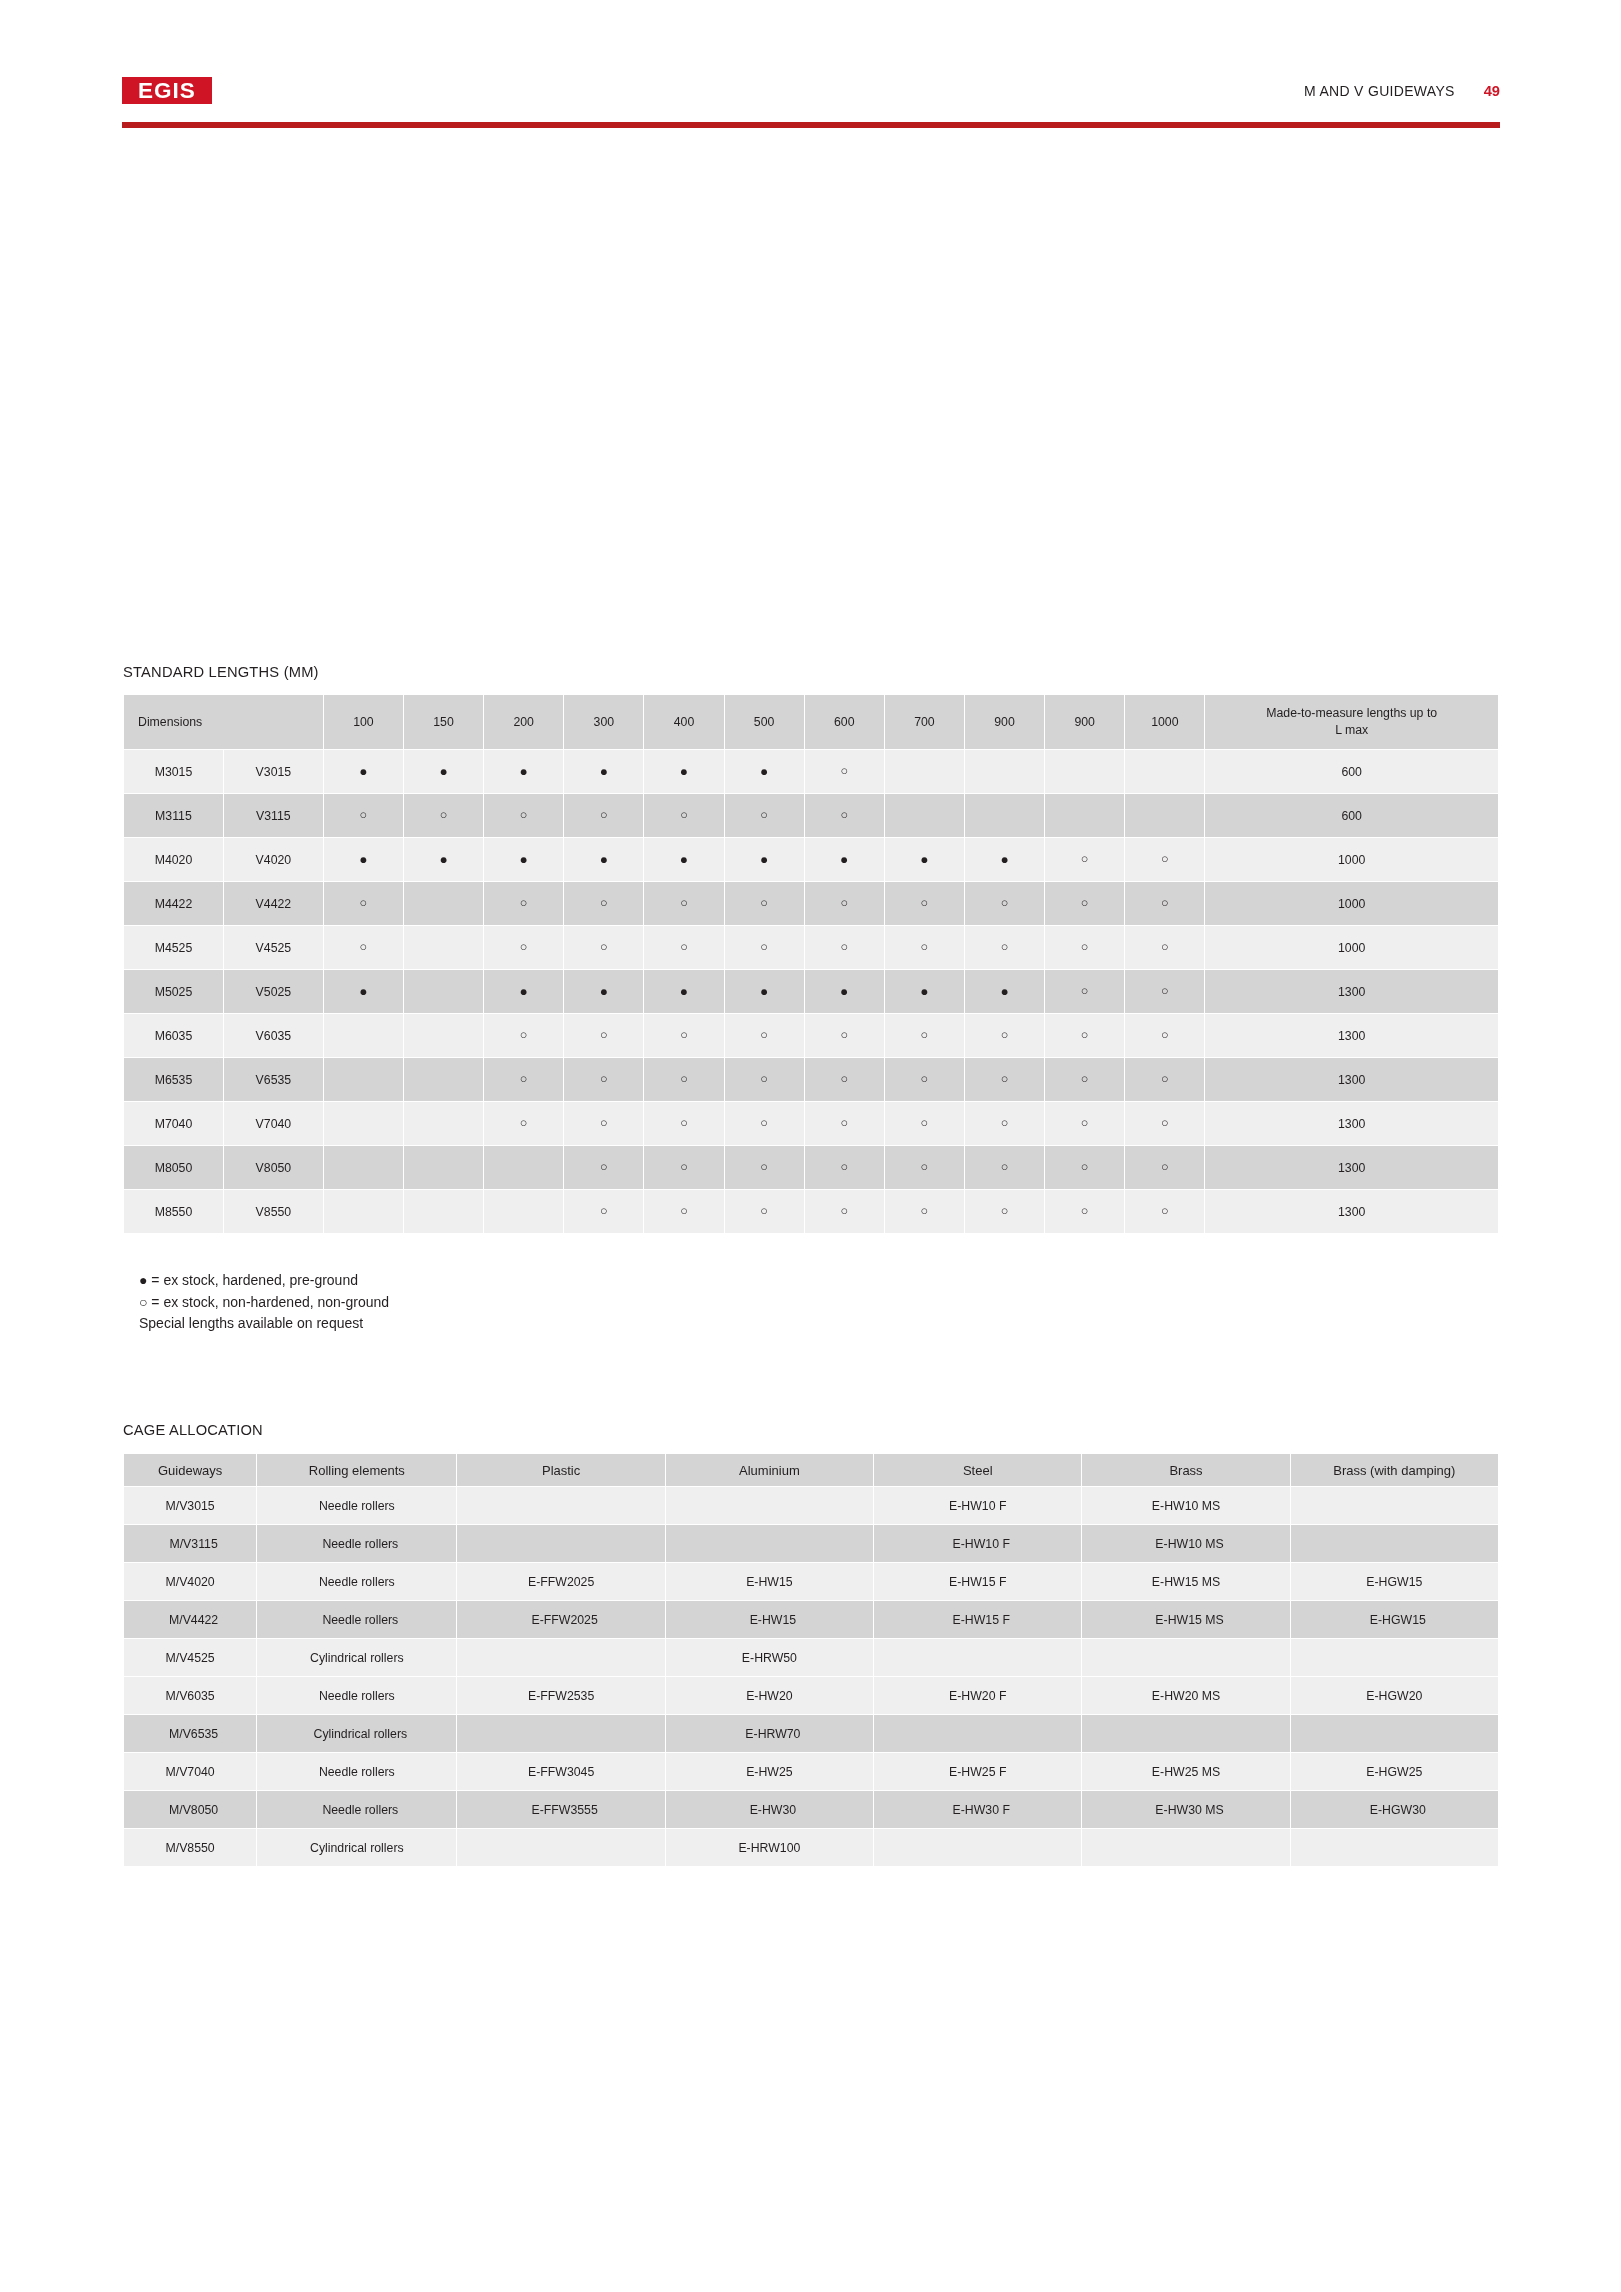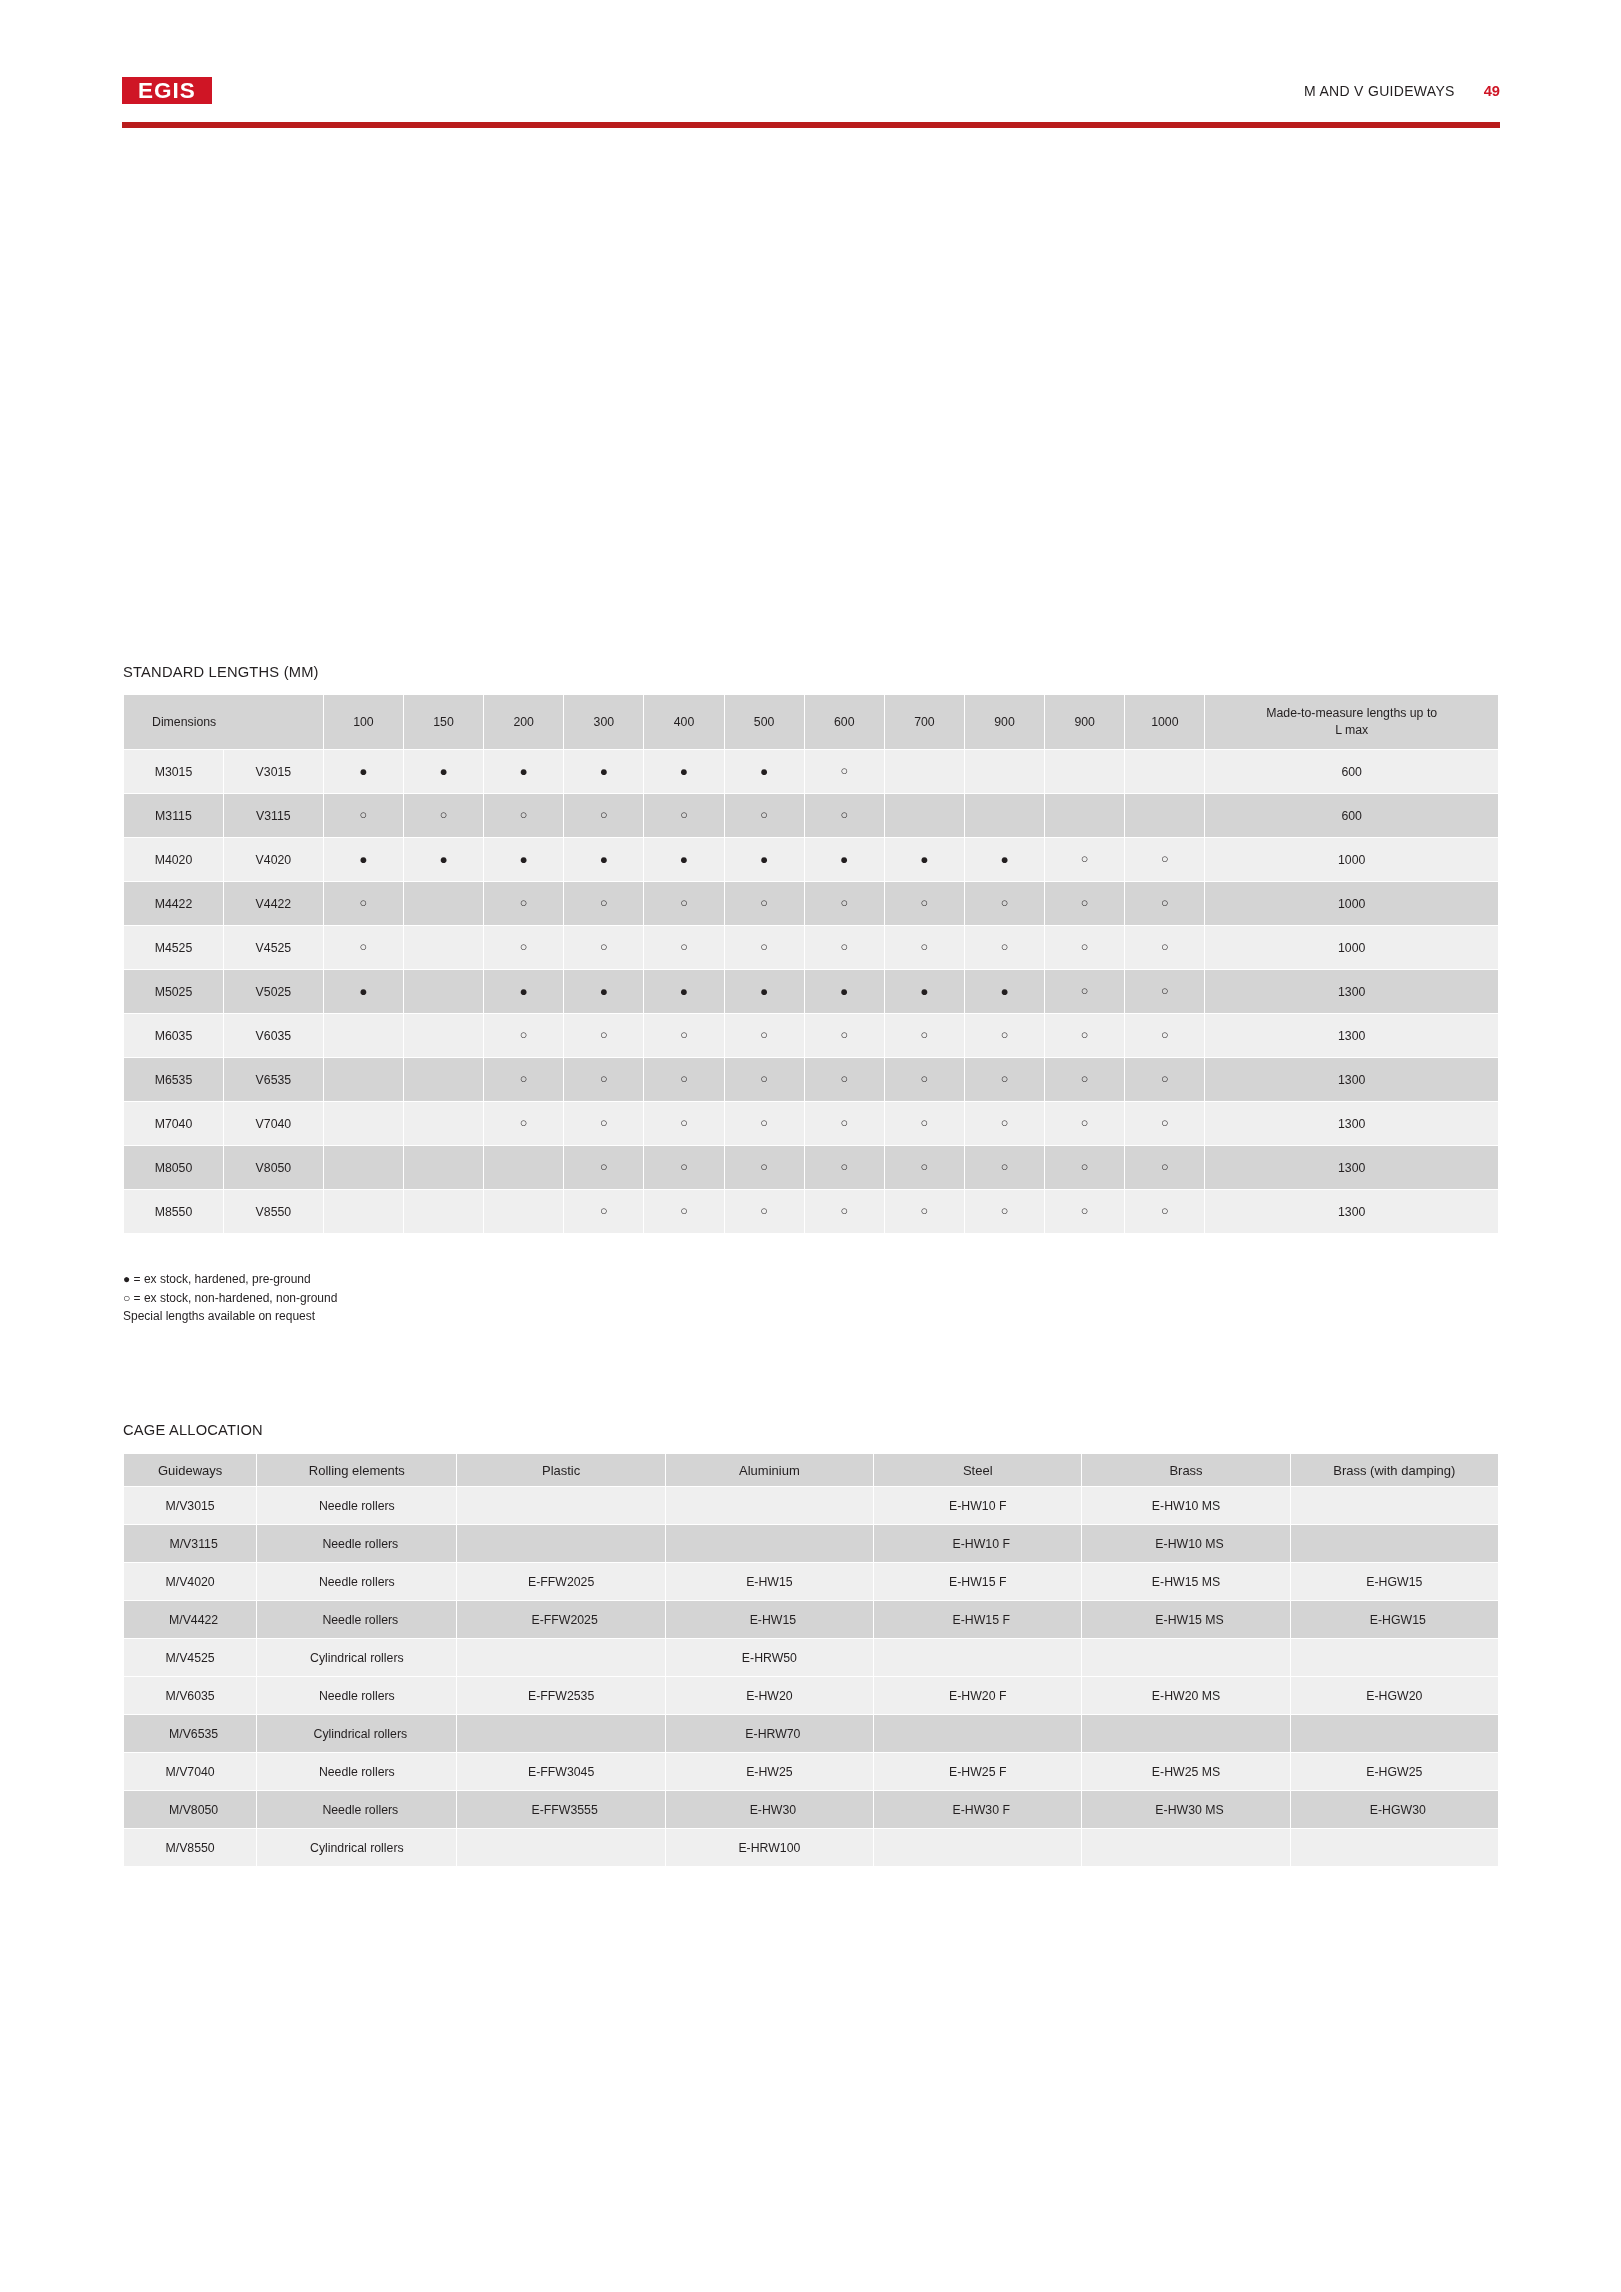--- a/index.html
+++ b/index.html
@@ -88,43 +88,43 @@
 
   
   #tbl-standard { left: 123px; top: 694px; width: 1376px; }
   #tbl-standard th {
     background: #d4d4d4;
     height: 55px;
     font-size: 12.3px;
   }
   #tbl-standard th.dim {
     text-align: left;
-    padding-left: 28px;
+    padding-left: 14px;
     width: 192px;
   }
   #tbl-standard th.len { width: 77px; }
   #tbl-standard th.made { width: 282px; line-height: 1.35; }
   #tbl-standard td { height: 44px; }
   #tbl-standard tbody tr.odd td { background: #efefef; }
   #tbl-standard tbody tr.even td { background: #d4d4d4; }
   #tbl-standard td.c1 { width: 96px; }
   #tbl-standard td.c2 { width: 96px; margin-left: 16px; }
   #tbl-standard td.mark { font-size: 12.7px; line-height: 1; }
   #tbl-standard td.made { font-size: 12.3px; }
 
   .dot-filled, .dot-open { display: inline-block; line-height: 1; }
   .dot-filled { font-size: 13.7px; }
   .dot-open { font-size: 12.7px; }
 
   
   .legend {
     position: absolute;
-    left: 123px;
+    left: 139px;
     top: 1270px;
-    font-size: 12px;
+    font-size: 14px;
     line-height: 1.55;
     color: #231f20;
   }
   .legend div { white-space: nowrap; }
 
   
   #tbl-cage { left: 123px; top: 1453px; width: 1376px; }
   #tbl-cage th {
     background: #d4d4d4;
     height: 33px;

